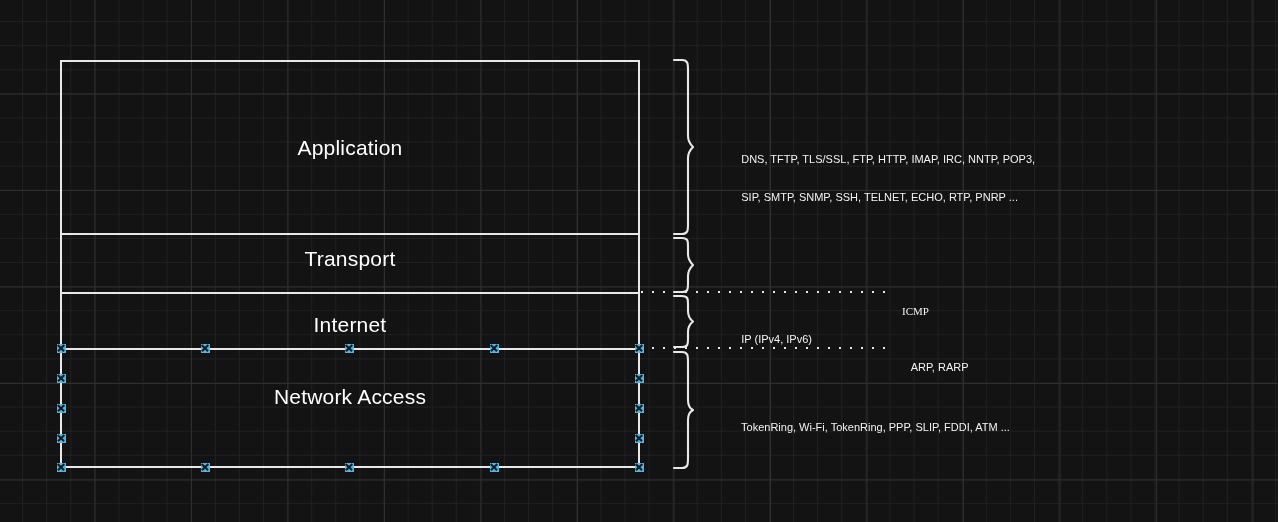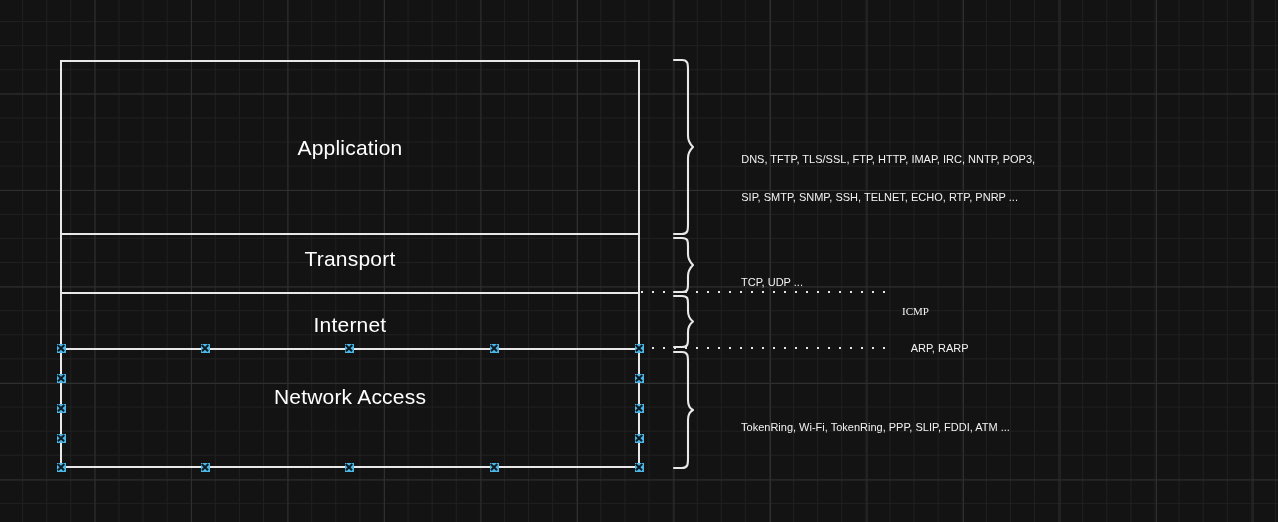--- a/index.html
+++ b/index.html
@@ -127,37 +127,37 @@
     <svg width="26" height="120" viewBox="0 0 26 120">
       <path d="M20 2 H12 C6 2 6 6 6 12 V50 C6 56 3 59 1 60 C3 61 6 64 6 70 V108 C6 114 6 118 12 118 H20" fill="none" stroke="#e8e8e8" stroke-width="2.1" stroke-linecap="round" stroke-linejoin="round" transform="translate(26,0) scale(-1,1)"></path>
     </svg>
   </div>
 
   <div class="label-text" style="left:729px;top:131px;">
     <span>DNS, TFTP, TLS/SSL, FTP, HTTP, IMAP, IRC, NNTP, POP3,</span><br>
     <span>SIP, SMTP, SNMP, SSH, TELNET, ECHO, RTP, PNRP ...</span>
   </div>
 
-  <div class="label-text" style="left:729px;top:254px;">
-    <span>TCP, UDP ...</span>
+
+  <div class="label-text" style="left:729px;top:311px;">
+    <span>IP (IPv4, IPv6)</span>
   </div>
-
 
   <div class="label-text" style="left:729px;top:399px;">
     <span>TokenRing, Wi-Fi, TokenRing, PPP, SLIP, FDDI, ATM ...</span>
   </div>
 
   <div class="dotted" style="left:641px;top:291px;width:245px;"></div>
   <div class="label-text" style="left:891px;top:283px;font-family:Liberation Serif, serif;">
     <span>ICMP</span>
   </div>
 
   <div class="dotted" style="left:641px;top:347px;width:251px;"></div>
 
-  <div class="label-text" style="left:899px;top:320px;">
+  <div class="label-text" style="left:899px;top:339px;">
     <span>ARP, RARP</span>
   </div>
 
   <div class="handle" style="left:61px;top:348px;"></div>
   <div class="handle" style="left:205px;top:348px;"></div>
   <div class="handle" style="left:349px;top:348px;"></div>
   <div class="handle" style="left:494px;top:348px;"></div>
   <div class="handle" style="left:639px;top:348px;"></div>
 
   <div class="handle" style="left:61px;top:378px;"></div>

